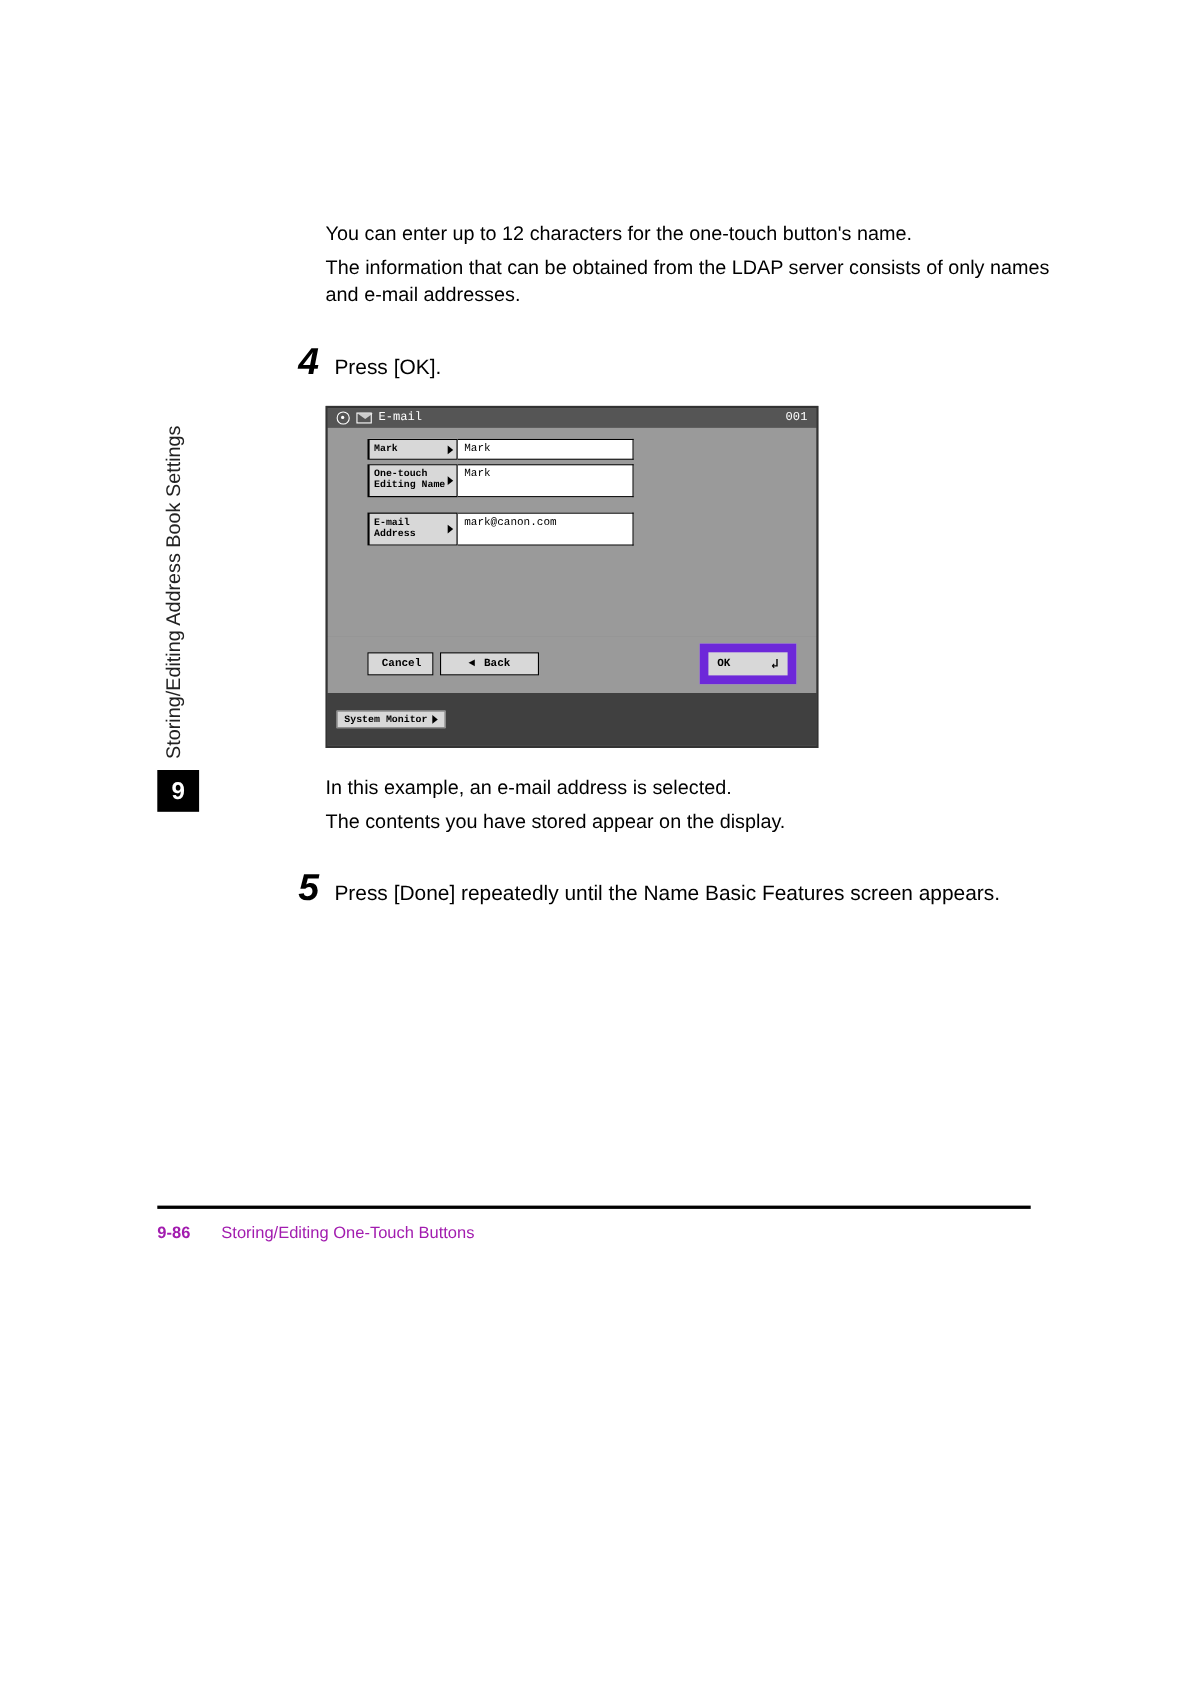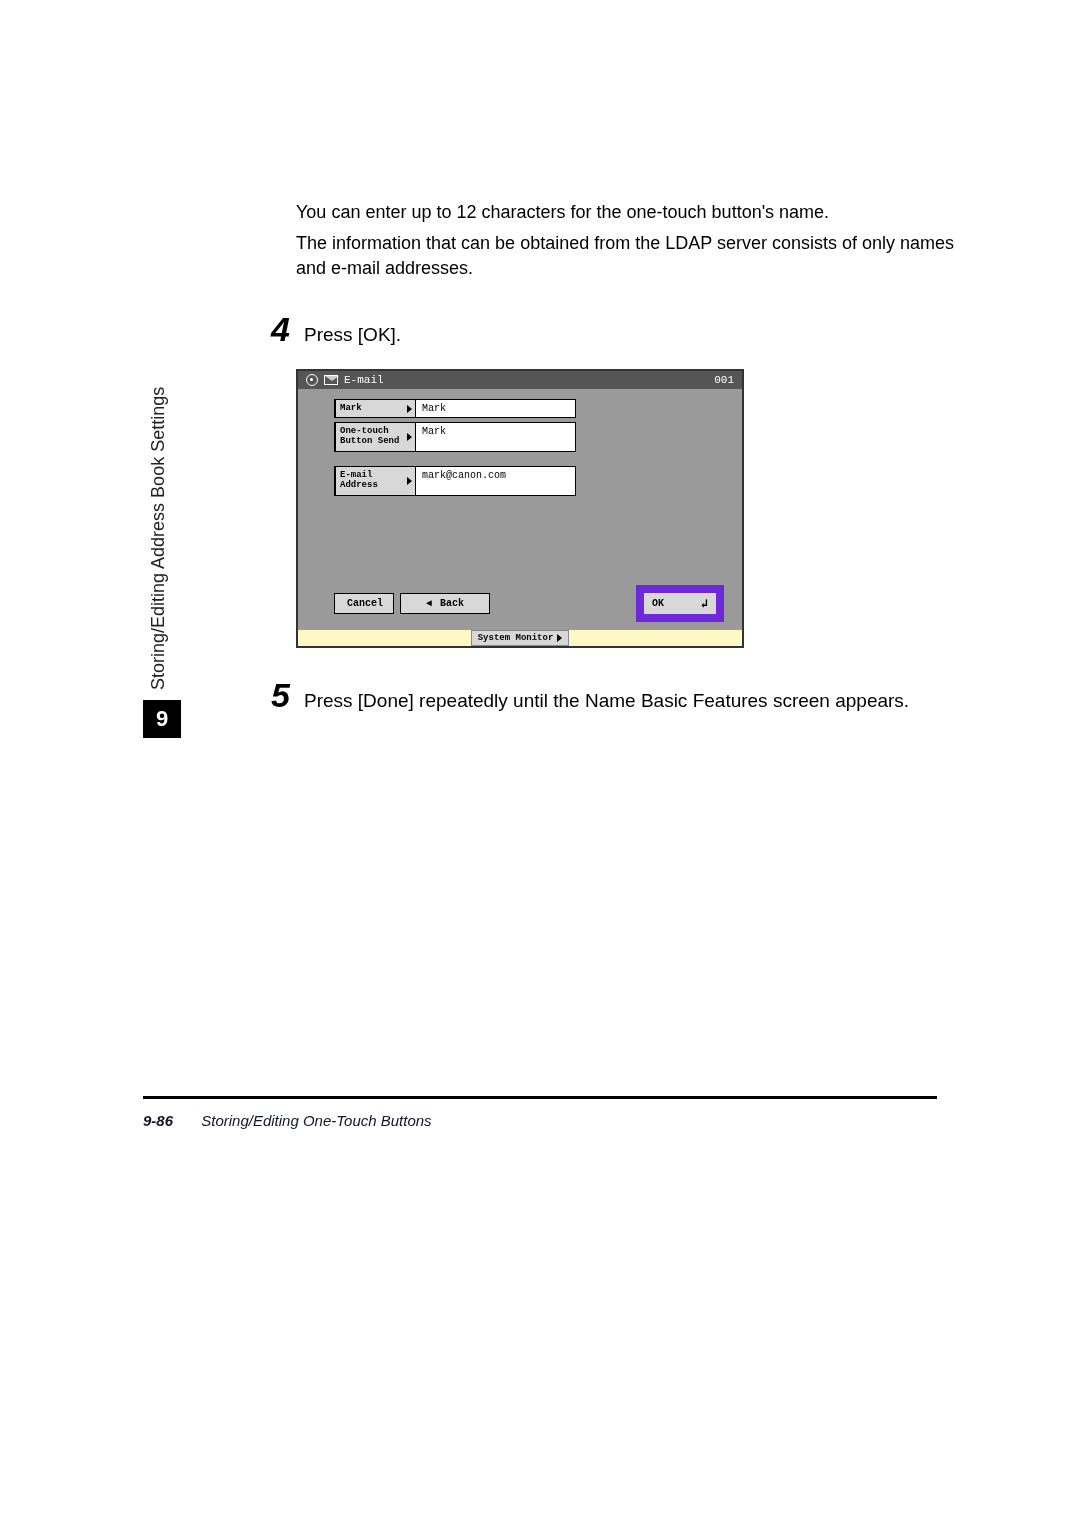--- a/index.html
+++ b/index.html
@@ -121,24 +121,24 @@
   .ss-ok {
     border: 8px solid #6d28d9;
     min-width: 88px;
     display:flex;
     justify-content: space-between;
     align-items:center;
     padding: 3px 8px;
   }
   .enter-glyph { font-size: 12px; }
   .ss-sysbar {
-    background: #fef9c3;
-    padding: 0 8px;
-    display: flex;
-    justify-content: center;
+    background: #404040;
+    padding: 16px 8px;
+    display: flex;
+    justify-content: flex-start;
   }
   .ss-sysbtn {
     background: #d8d8d8;
     border: 1px solid #888;
     font-size: 9px;
     font-weight: bold;
     padding: 2px 6px;
     display: flex;
     align-items: center;
     gap: 4px;
@@ -153,22 +153,21 @@
     top: 1096px;
     width: 794px;
     height: 3px;
     background: #000;
   }
   .footer-text {
     position: absolute;
     left: 143px;
     top: 1112px;
     font-size: 15px;
-    color: #0f172a;
-    font-style: italic;
+    color: #a21caf;
   }
   .footer-text .pn { font-weight: bold; margin-right: 24px; }
 </style>
 </head>
 <body>
 
 <div class="page">
 
   <div class="side-text">Storing/Editing Address Book Settings</div>
   <div class="side-tab">9</div>
@@ -198,21 +197,21 @@
           <div class="ss-label-btn">
             <span>Mark</span>
             <span class="tri"></span>
           </div>
           <div class="ss-value">Mark</div>
         </div>
 
         <div class="ss-row">
           <div class="ss-label-btn">
             <span style="white-space:pre-line">One-touch
-Button Send</span>
+Editing Name</span>
             <span class="tri"></span>
           </div>
           <div class="ss-value">Mark</div>
         </div>
 
         <div class="ss-spacer"></div>
 
         <div class="ss-row">
           <div class="ss-label-btn">
             <span style="white-space:pre-line">E-mail
@@ -237,20 +236,24 @@
       </div>
 
       <div class="ss-sysbar">
         <div class="ss-sysbtn">
           <span>System Monitor</span>
           <span class="tri-r"></span>
         </div>
       </div>
     </div>
 
+    <div class="below-text">
+      <p class="para-small">In this example, an e-mail address is selected.</p>
+      <p class="para-small">The contents you have stored appear on the display.</p>
+    </div>
 
     <div class="step-row">
       <div class="step-num">5</div>
       <div class="step-text" style="max-width:620px">Press [Done] repeatedly until the Name Basic Features screen appears.</div>
     </div>
 
   </div>
 
   <div class="footer-rule"></div>
   <div class="footer-text">

